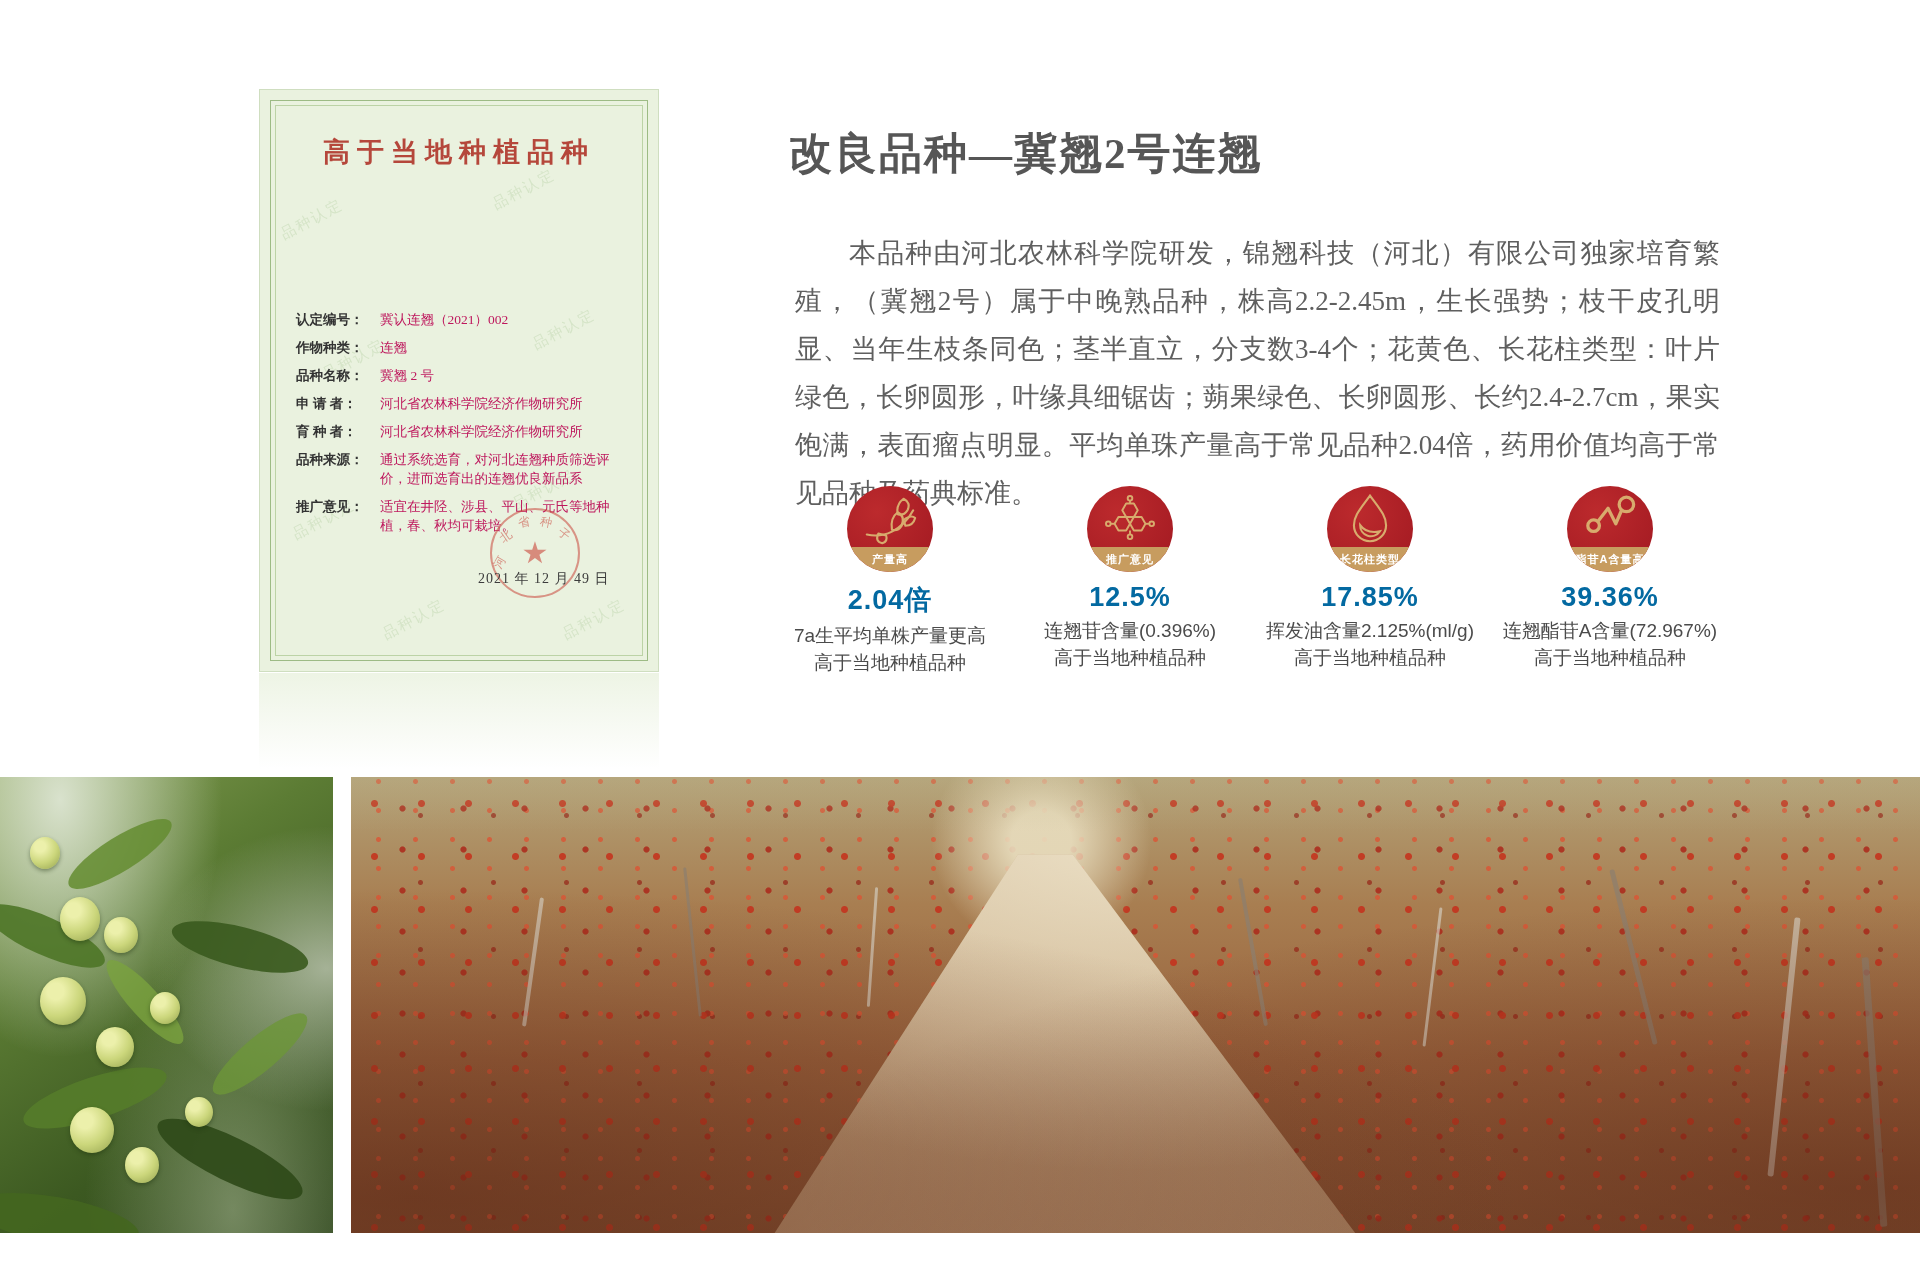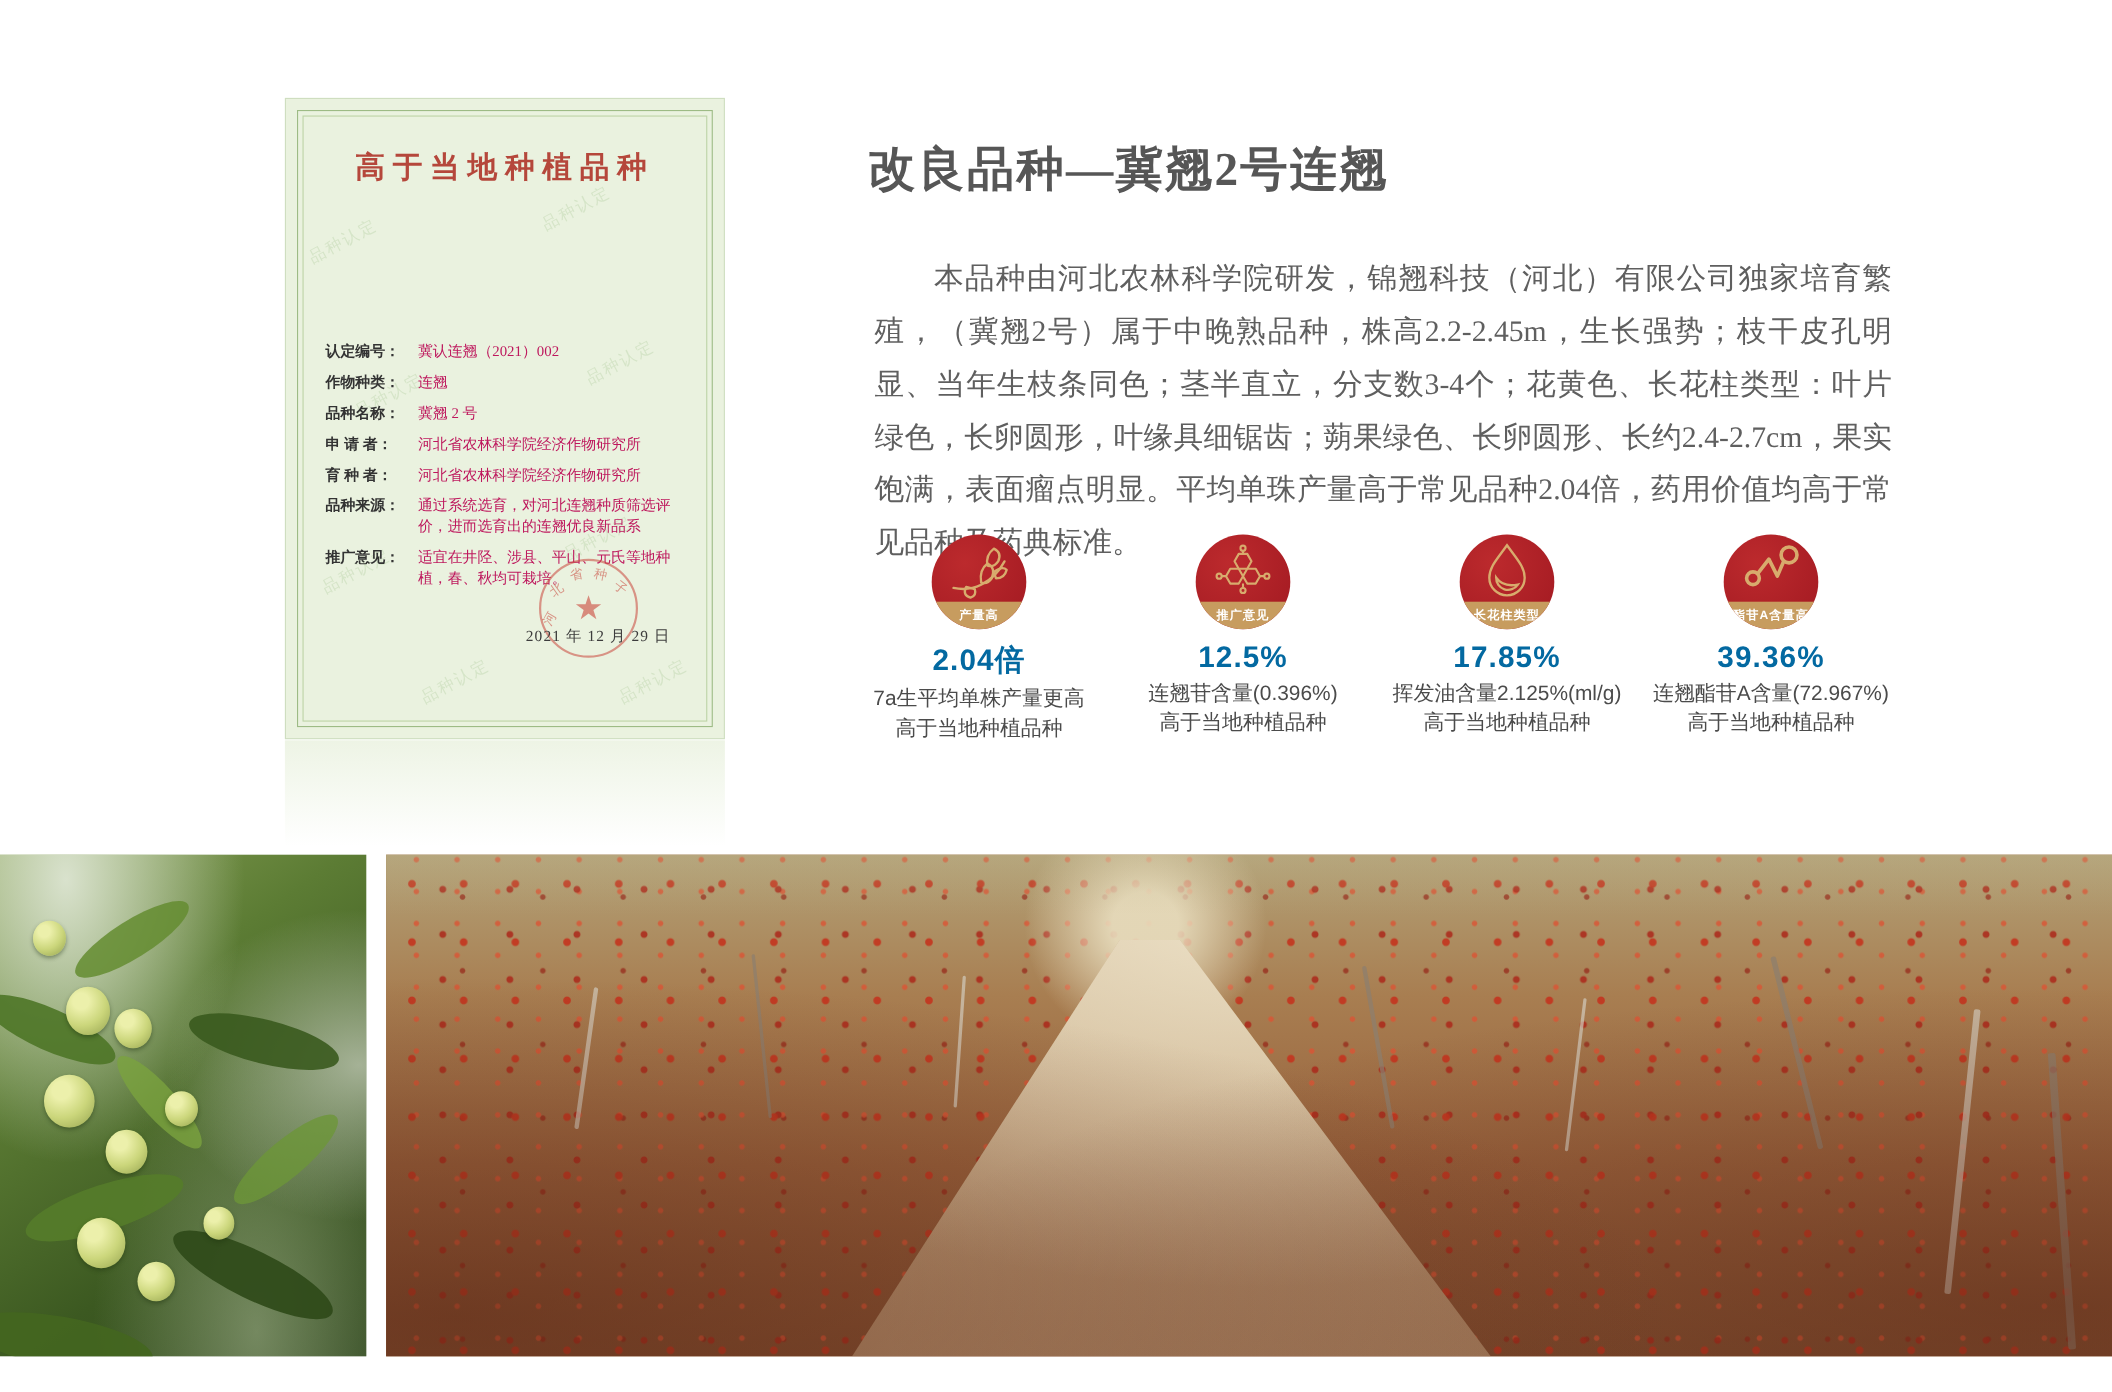--- a/index.html
+++ b/index.html
@@ -177,21 +177,21 @@
     <div class="cert-row">
       <span class="lbl">品种来源：</span>
       <span class="val">通过系统选育，对河北连翘种质筛选评价，进而选育出的连翘优良新品系</span>
     </div>
     <div class="cert-row">
       <span class="lbl">推广意见：</span>
       <span class="val">适宜在井陉、涉县、平山、元氏等地种植，春、秋均可栽培。</span>
     </div>
   </div>
 
-  <div class="cert-date">2021 年 12 月 29 日</div>
+  <div class="cert-date">2021 年 12 月 49 日</div>
 
   <div class="seal">
     <span class="sc c1">河</span>
     <span class="sc c2">北</span>
     <span class="sc c3">省</span>
     <span class="sc c4">种</span>
     <span class="sc c5">子</span>
     <span class="star">★</span>
   </div>
 </div>

